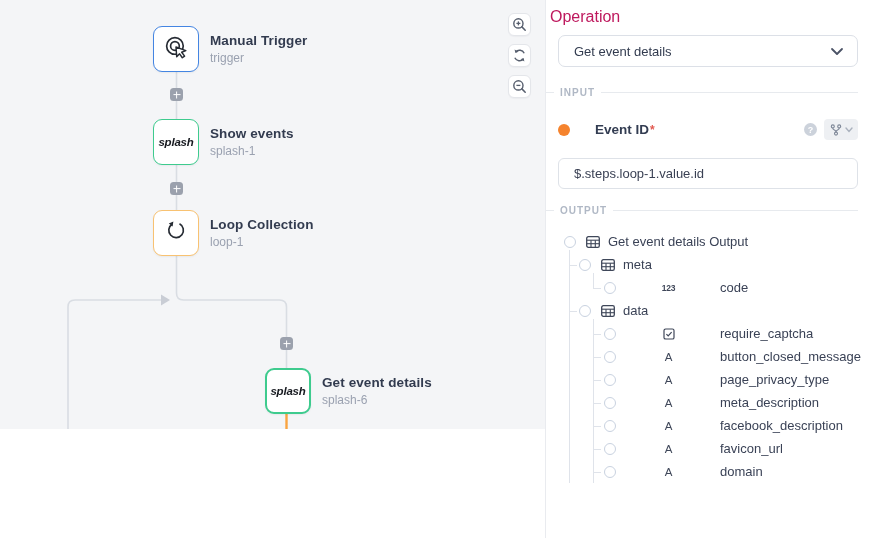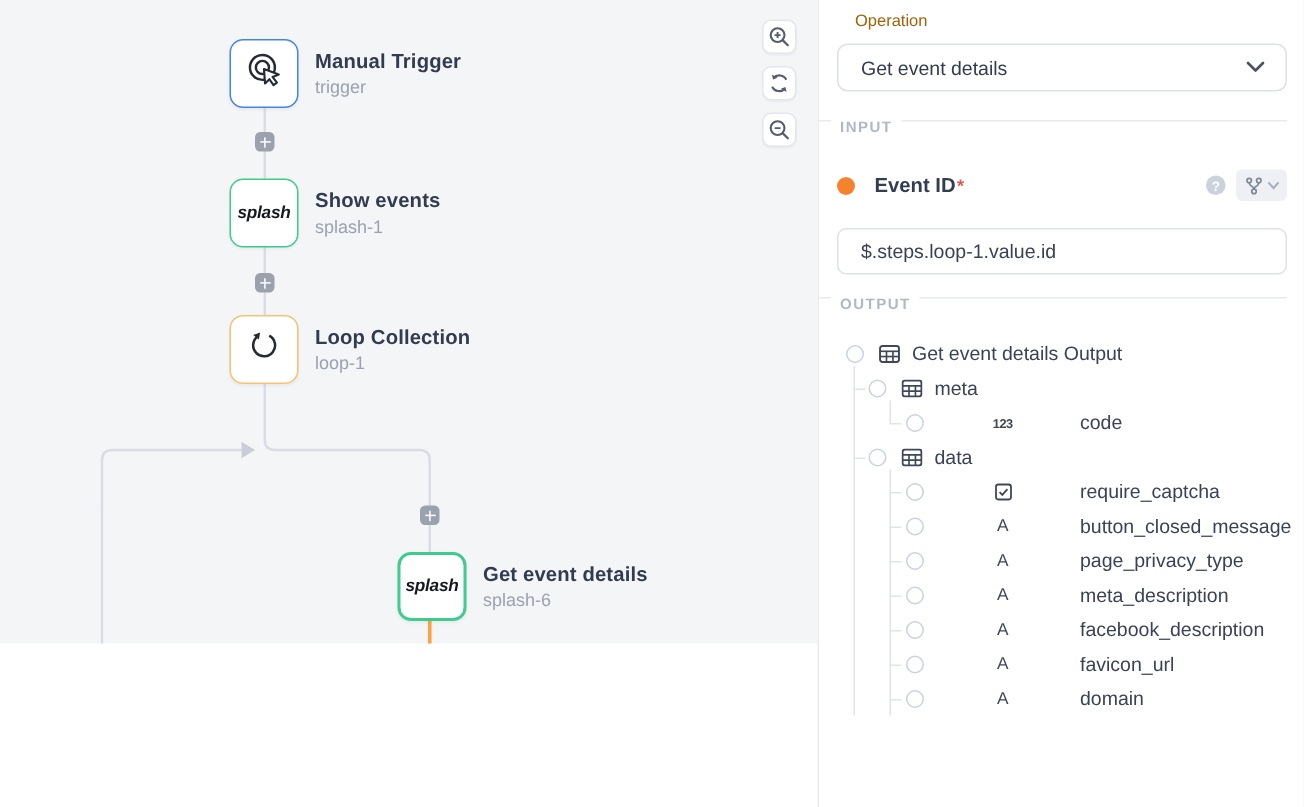--- a/index.html
+++ b/index.html
@@ -30,29 +30,29 @@
   .plus-btn::before{width:7px;height:1.8px;transform:translate(-50%,-50%);}
   .plus-btn::after{width:1.8px;height:7px;transform:translate(-50%,-50%);}
 
   .canvas-toolbar{position:absolute;left:508px;top:13px;display:flex;flex-direction:column;gap:8px;}
   .tool-btn{width:23px;height:23px;background:#fff;border:1px solid #e4e6ea;border-radius:6px;
     display:flex;align-items:center;justify-content:center;cursor:pointer;box-shadow:0 1px 1px rgba(40,50,70,.04);}
 
   
   .panel{position:absolute;left:545px;top:0;width:324px;height:538px;background:#fff;
     border-left:1px solid var(--panel-border);padding-top:8px;overflow:hidden;}
-  .op-label{margin-left:24px;font-size:11px;color:#a16207;}
+  .op-label{margin-left:4px;font-size:16px;color:#be185d;}
   .select{margin:9px 11px 0 12px;height:32px;border:1px solid #dce0e7;border-radius:7px;background:#fff;
     display:flex;align-items:center;padding:0 13px 0 15px;cursor:pointer;}
   .select-value{font-size:13px;color:var(--ink);flex:1;}
-  .divider{display:flex;align-items:flex-start;margin:19px 11px 0 0;height:12px;}
+  .divider{display:flex;align-items:center;margin:19px 11px 0 0;height:12px;}
   .divider::before{content:"";width:8px;height:1px;background:var(--divider);margin-right:6px;}
   .divider::after{content:"";flex:1;height:1px;background:var(--divider);margin-left:6px;}
   .divider-text{font-size:10px;font-weight:bold;letter-spacing:1px;color:var(--divider-text);}
-  .field-row{display:flex;align-items:center;margin:21px 11px 0 12px;}
+  .field-row{display:flex;align-items:center;margin:21px 11px 0 12px;gap:12px;}
   .field-dot{width:12px;height:12px;border-radius:50%;background:#f5832d;flex:none;}
   .field-label{font-size:13.5px;font-weight:bold;color:#333d52;margin-left:13px;}
   .req{color:#e25950;font-size:12px;font-weight:bold;margin-left:1px;}
   .field-icons{margin-left:auto;display:flex;align-items:center;gap:7px;}
   .help-icon{width:13px;height:13px;border-radius:50%;background:#ccd2db;color:#fff;font-size:9px;font-weight:bold;
     display:flex;align-items:center;justify-content:center;cursor:pointer;}
   .map-btn{height:21px;min-width:34px;background:#eef0f3;border-radius:4px;display:flex;align-items:center;
     justify-content:center;gap:3px;padding:0 4px;cursor:pointer;}
   .text-input{display:block;margin:18px 11px 0 12px;width:calc(100% - 23px);height:31px;border:1px solid var(--field-border);
     border-radius:6px;padding:0 15px;font-size:13px;color:#3a4154;font-family:"Liberation Sans",sans-serif;outline:none;background:#fff;}

